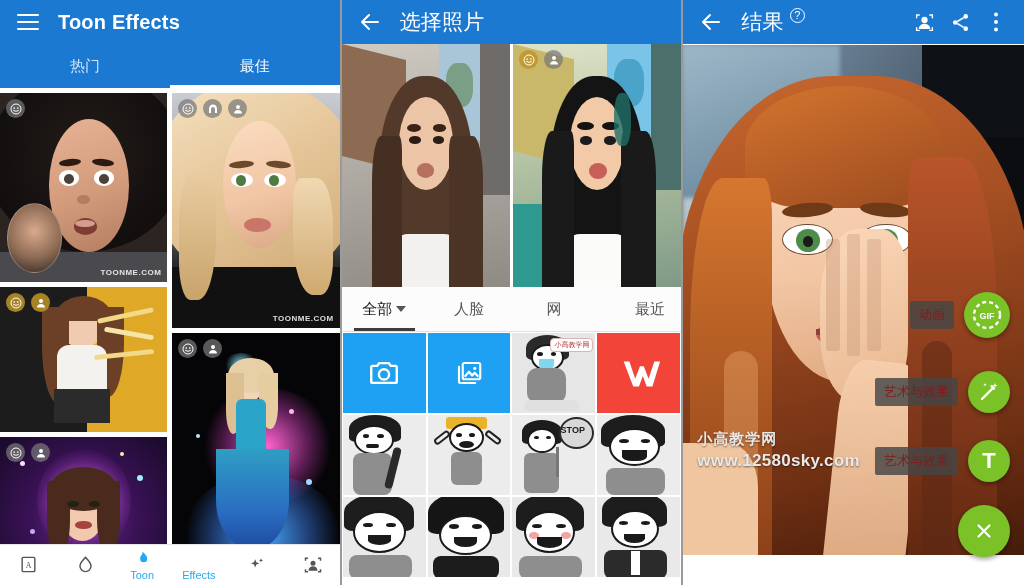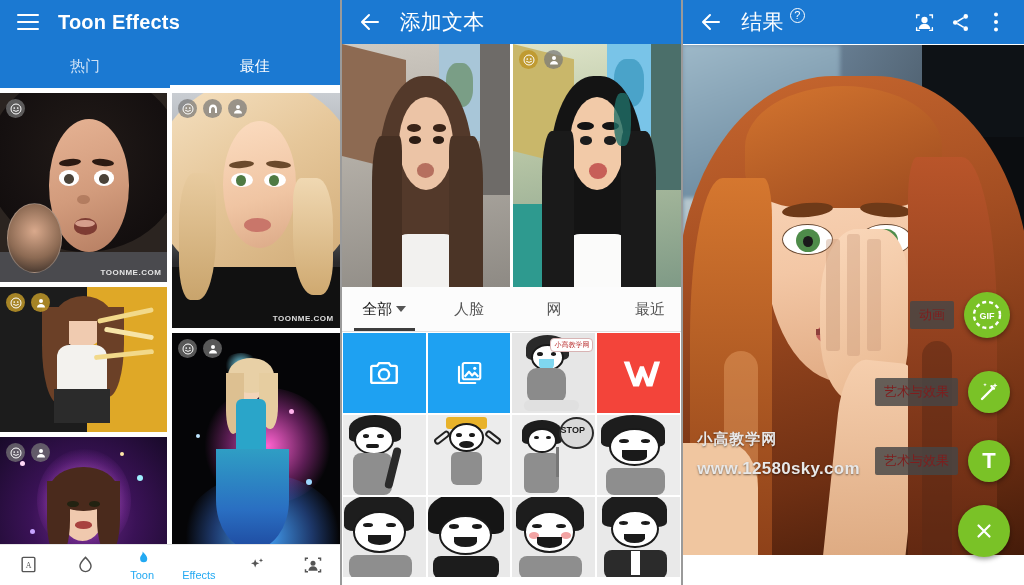--- a/index.html
+++ b/index.html
@@ -107,21 +107,21 @@
   .cell { width:25%; height:82px; position:relative; overflow:hidden; border:1px solid #fff; }
   .cell.blue { background:#1ea1f2; display:flex; align-items:center; justify-content:center; }
 
   
   .result-img { position:absolute; inset:45px 0 30px 0; overflow:hidden; }
   .wm-big {
     position:absolute; left:14px; top:385px; z-index:4; color:#e8e8e8;
     text-shadow:0 1px 2px rgba(0,0,0,.5); pointer-events:none;
   }
   .wm-big .l1 { font-size:15px; font-weight:bold; letter-spacing:1px; }
-  .wm-big .l2 { font-size:17px; font-weight:bold; letter-spacing:.3px; margin-top:10px; }
+  .wm-big .l2 { font-size:17px; font-weight:bold; letter-spacing:.3px; margin-top:2px; }
 
   .fab-row { position:absolute; right:14px; display:flex; align-items:center; gap:10px; z-index:6; }
   .fab {
     width:46px; height:46px; border-radius:50%; background:#7ac227;
     display:flex; align-items:center; justify-content:center; color:#fff;
     box-shadow:0 2px 5px rgba(0,0,0,.4); flex:0 0 auto;
   }
   .fab.small { width:42px; height:42px; }
   .fab-lbl {
     background:rgba(70,70,70,.82); color:#7f1d1d; font-size:13px;
@@ -409,21 +409,21 @@
   <div class="divider-v"></div>
 
   <div class="panel p2">
 
     <div class="appbar">
       <div class="icon-btn">
         <svg width="24" height="24" viewBox="0 0 24 24">
             <path d="M20 12H5M11 5l-7 7 7 7" fill="none" stroke="#fff" stroke-width="2" stroke-linecap="round" stroke-linejoin="round"></path>
           </svg>
       </div>
-      <div class="bar-title cn" style="margin-left:12px;">添加文本</div>
+      <div class="bar-title cn" style="margin-left:12px;">选择照片</div>
     </div>
 
     <div class="compare">
       <div class="cmp">
         <div class="art">
           <div class="blob" style="inset:0;background:linear-gradient(170deg,#cfcac2 0%,#b7b2aa 35%,#8e8a84 100%);"></div>
           <div class="blob" style="left:0;top:0;width:38%;height:46%;background:#8d6a52;transform:skewY(14deg);transform-origin:left top;"></div>
           <div class="blob" style="left:58%;top:0;width:24%;height:40%;background:#a8c6d8;"></div>
           <div class="blob" style="left:62%;top:8%;width:16%;height:18%;background:#7a9e86;border-radius:40%;"></div>
           <div class="blob" style="left:82%;top:0;width:18%;height:62%;background:#6e6b68;"></div>

